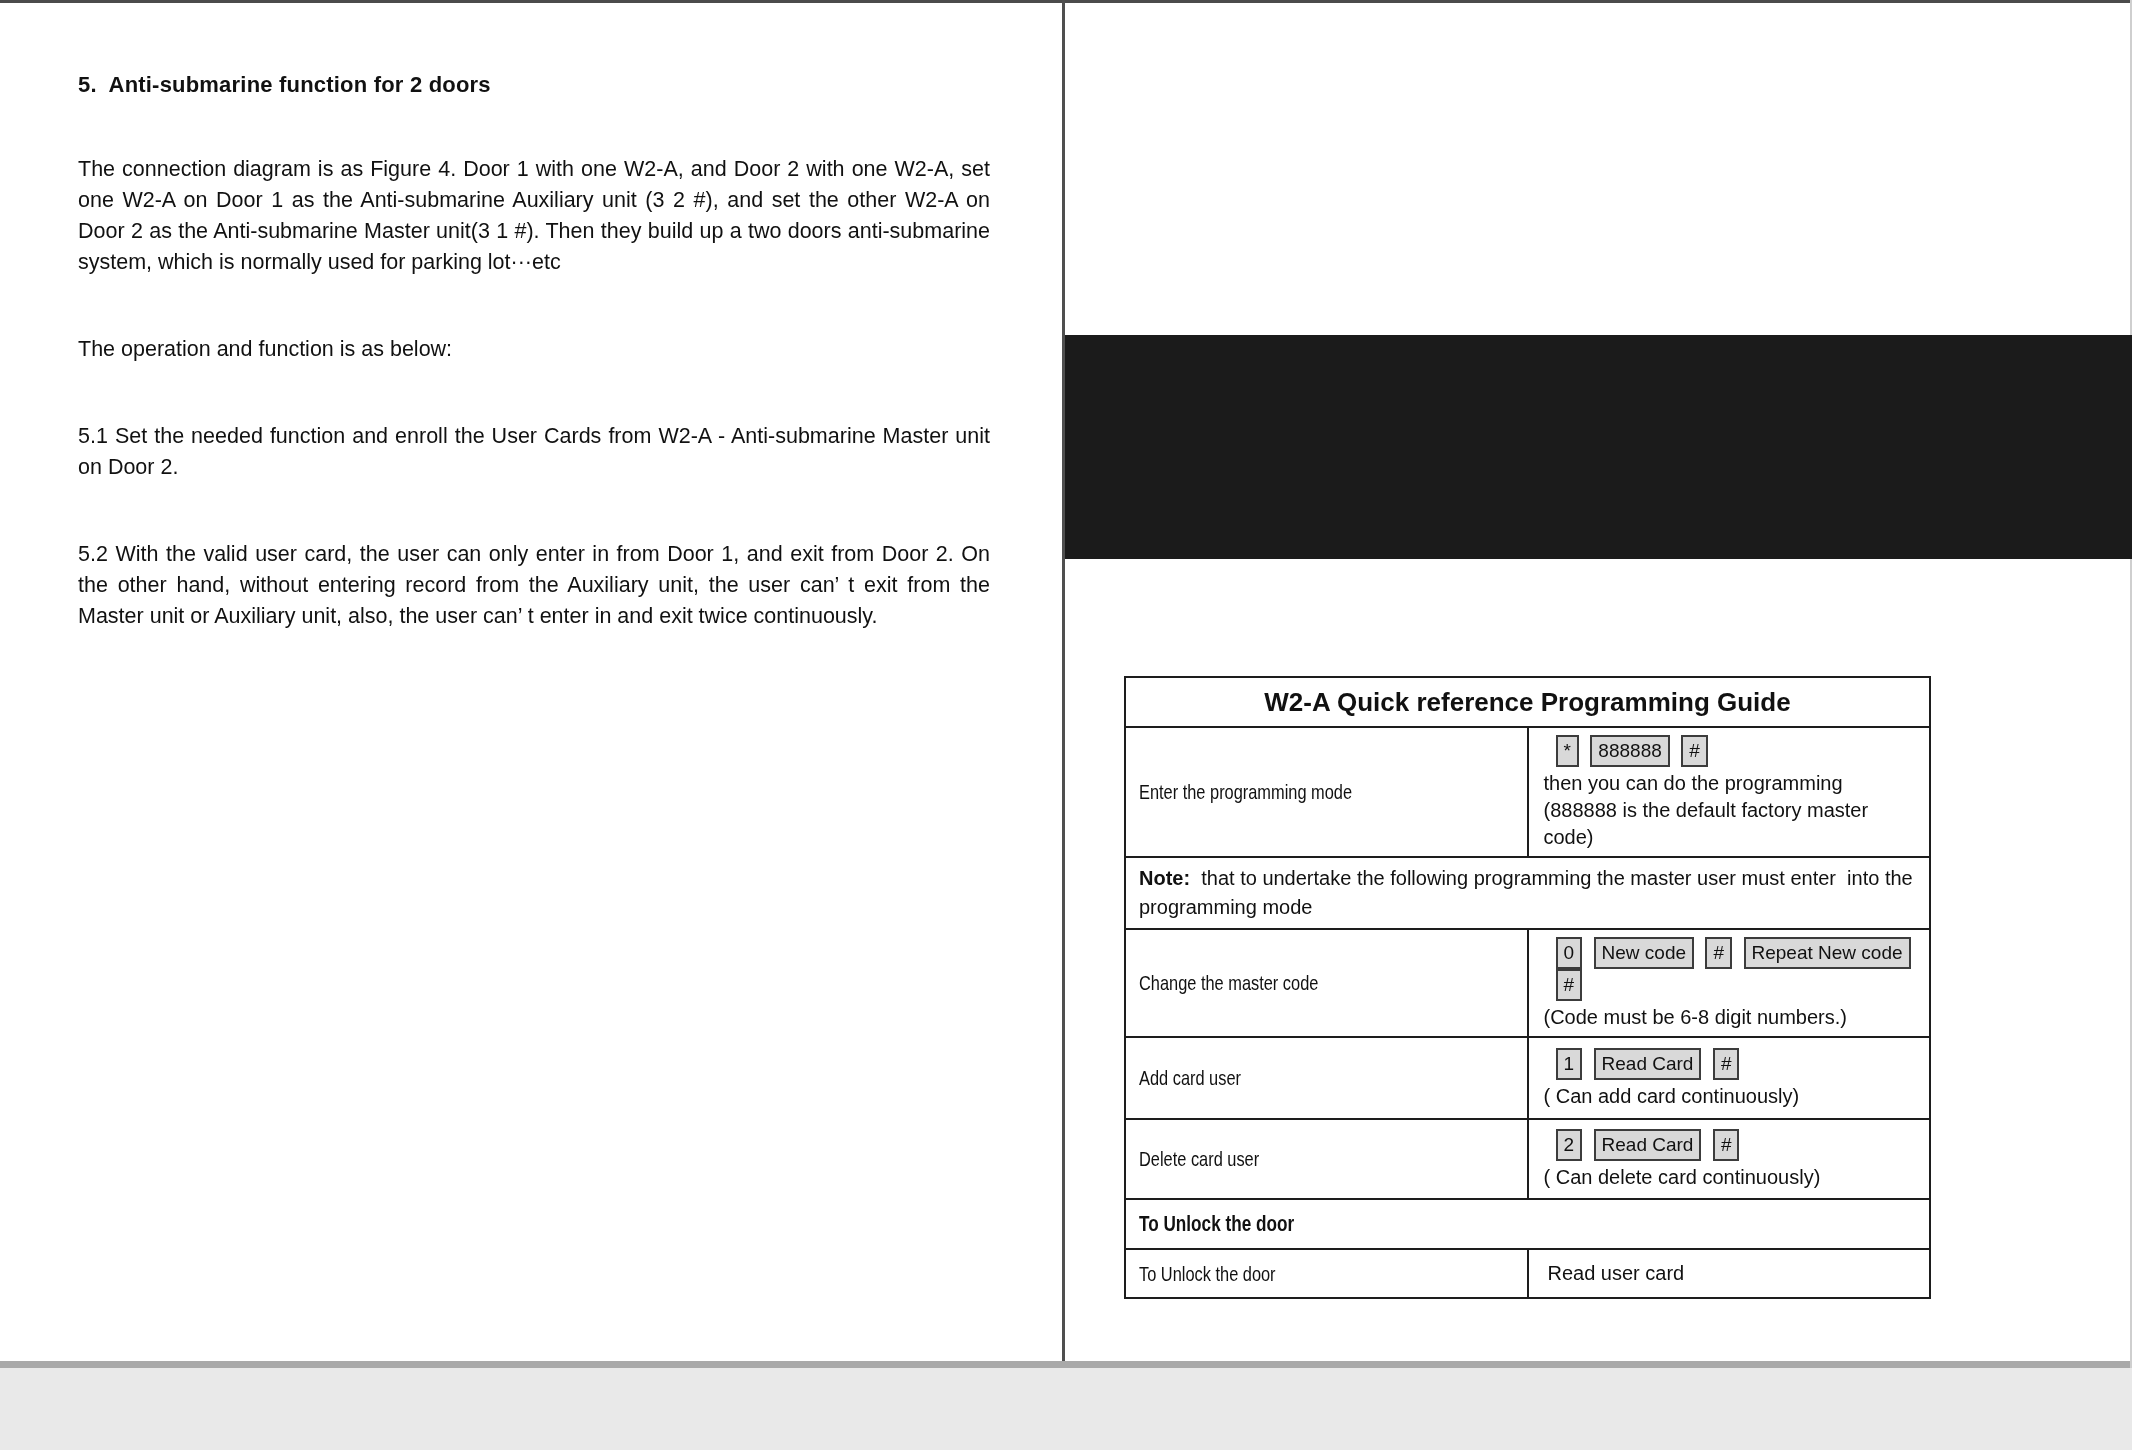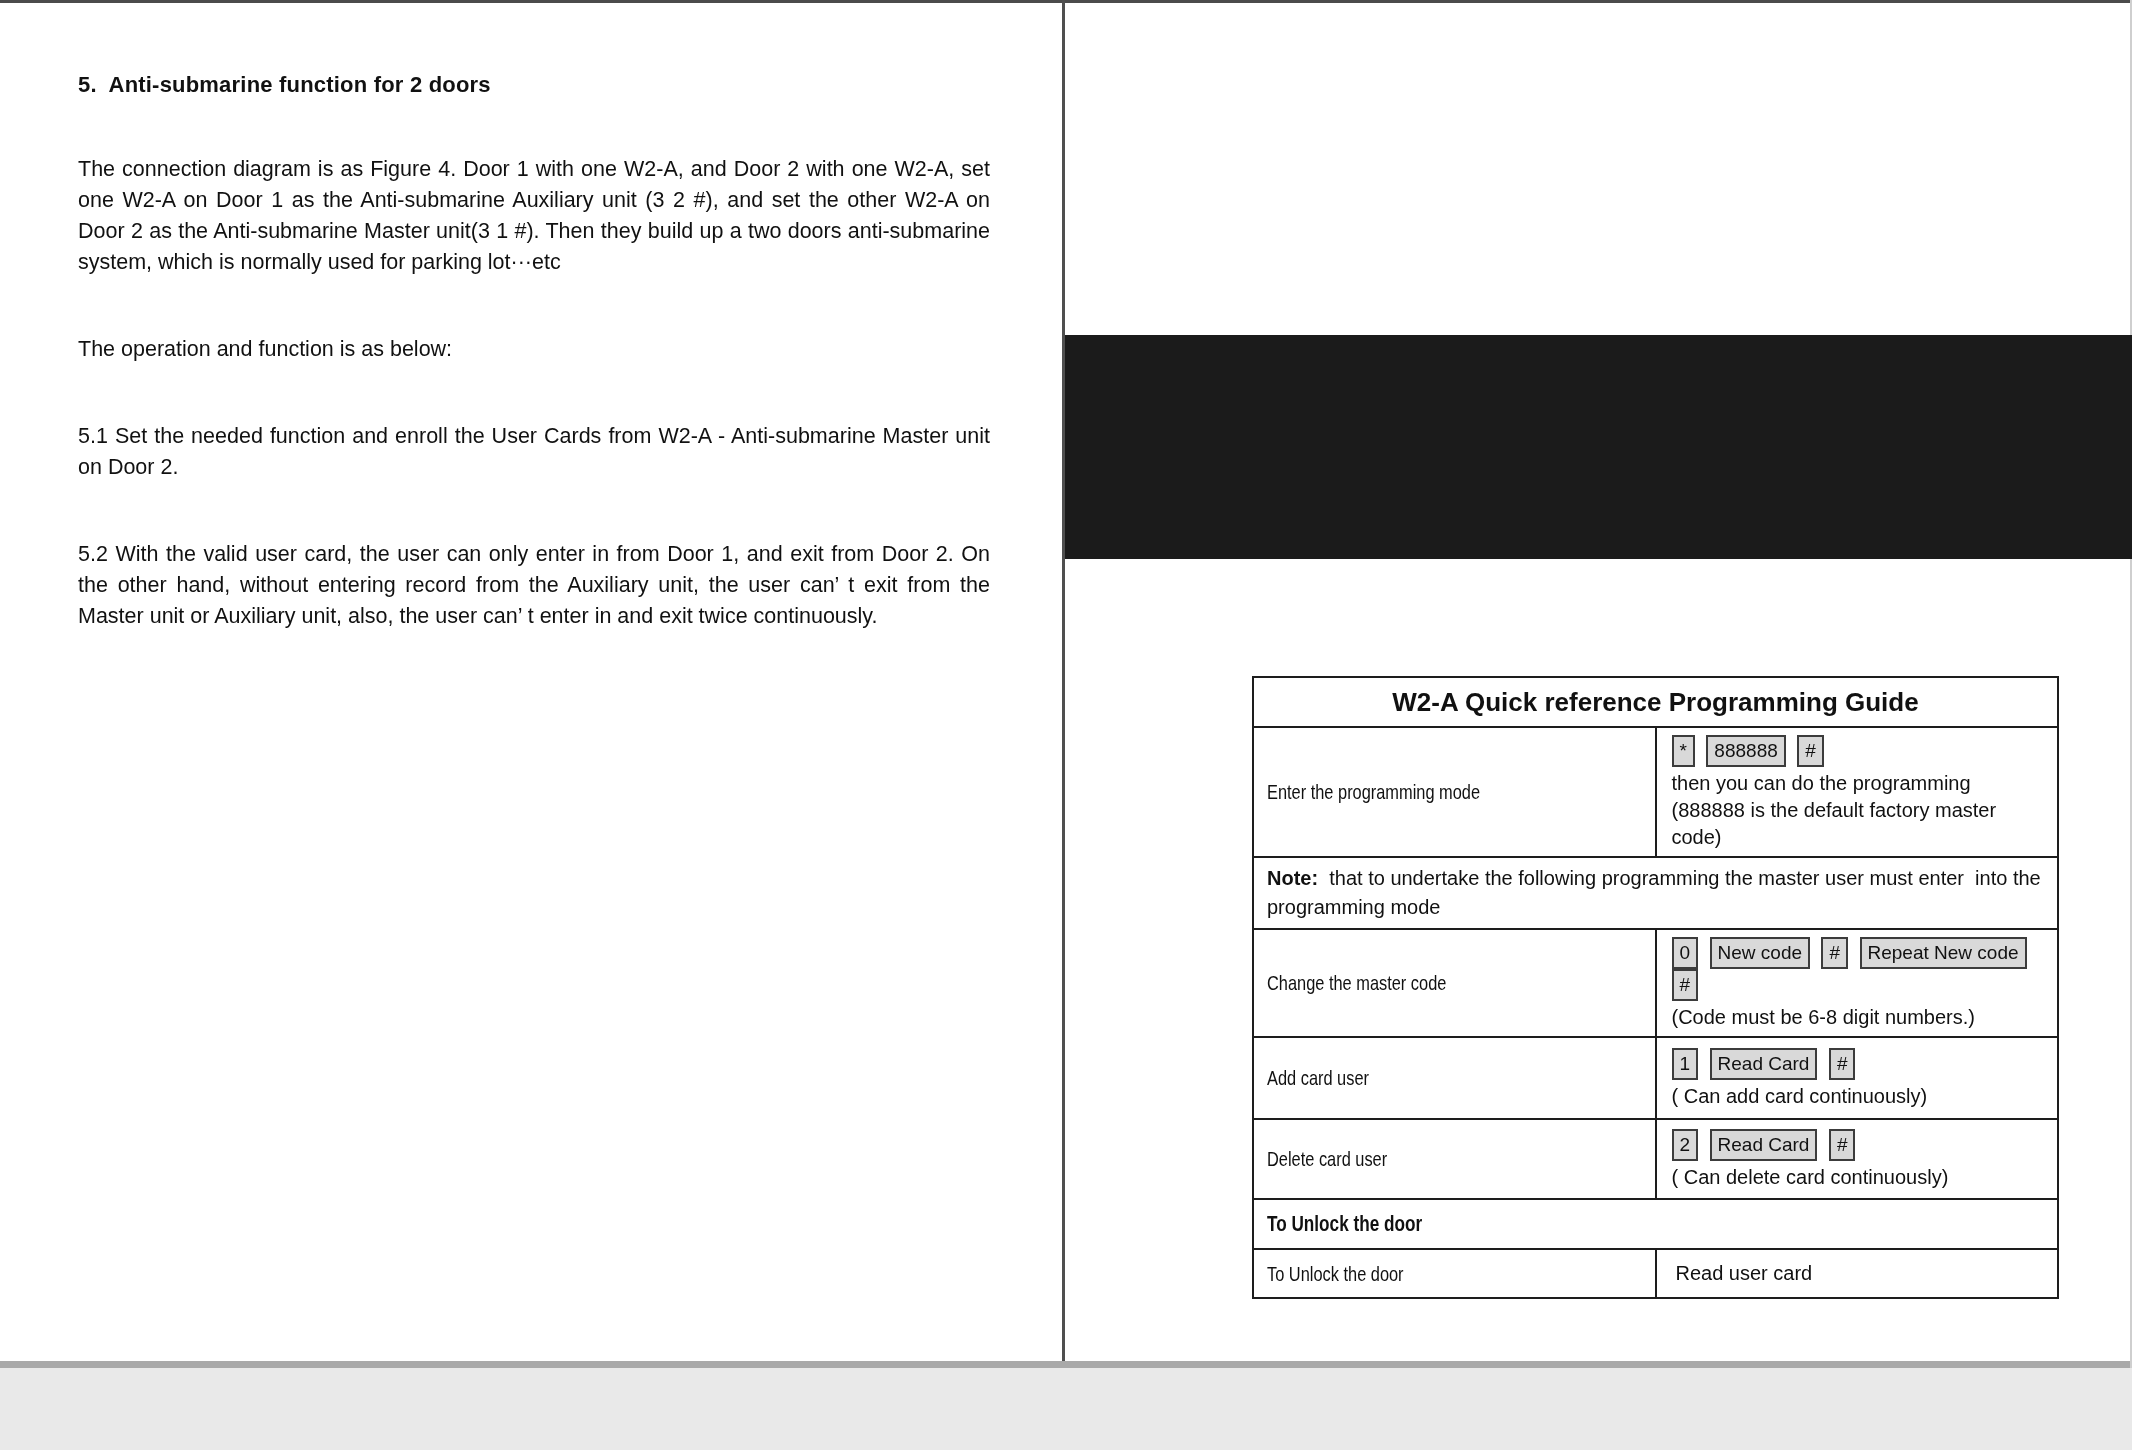--- a/index.html
+++ b/index.html
@@ -35,21 +35,21 @@
     position: absolute; left: 512px; top: 1380px;
     font-size: 18px; color: #5a5a5a; letter-spacing: 1px;
   }
 
   
   .black-banner {
     position: absolute; left: 1065px; top: 335px;
     width: 1067px; height: 224px; background: #1b1b1b;
   }
   .guide-table {
-    position: absolute; left: 1252px; top: 676px;
+    position: absolute; left: 1124px; top: 676px;
     width: 807px; border-collapse: collapse; table-layout: fixed;
   }
   .guide-table td { border: 2px solid #1d1d1d; vertical-align: middle; overflow: hidden; }
   .title-cell { height: 50px; text-align: center; font-weight: bold; font-size: 26px; }
   .c1 { width: 316px; padding: 4px 6px 4px 13px; }
   .c2 { padding: 5px 6px 5px 15px; }
   .cond {
     display: inline-block; font-size: 21px; white-space: nowrap;
     transform: scaleX(0.78); transform-origin: 0 50%;
   }
@@ -58,21 +58,21 @@
   .head-c2 { font-size: 19.5px; }
   .row-enter td  { height: 94px; }
   .row-exit td   { height: 52px; }
   .row-note td   { height: 64px; }
   .row-change td { height: 68px; }
   .row-add td    { height: 82px; }
   .row-del td    { height: 80px; }
   .row-sect td   { height: 50px; }
   .row-unlock td { height: 49px; }
 
-  .keys { margin: 2px 0 3px 0; }
+  .keys { margin: 2px 0 3px 12px; }
   .key {
     display: inline-block; background: #d9d9d9; border: 2px solid #3c3c3c;
     font-size: 19px; line-height: 23px; padding: 2px 6px 3px 6px;
     margin-right: 7px; vertical-align: middle; color: #111;
   }
   .cell-line { font-size: 20px; line-height: 27px; }
   .note-cell { padding: 6px 10px 6px 13px; font-size: 20px; line-height: 29px; vertical-align: middle; }
   .note-text { white-space: pre-wrap; }
   .unlock-value { font-size: 20px; padding-left: 19px; }
 </style>

